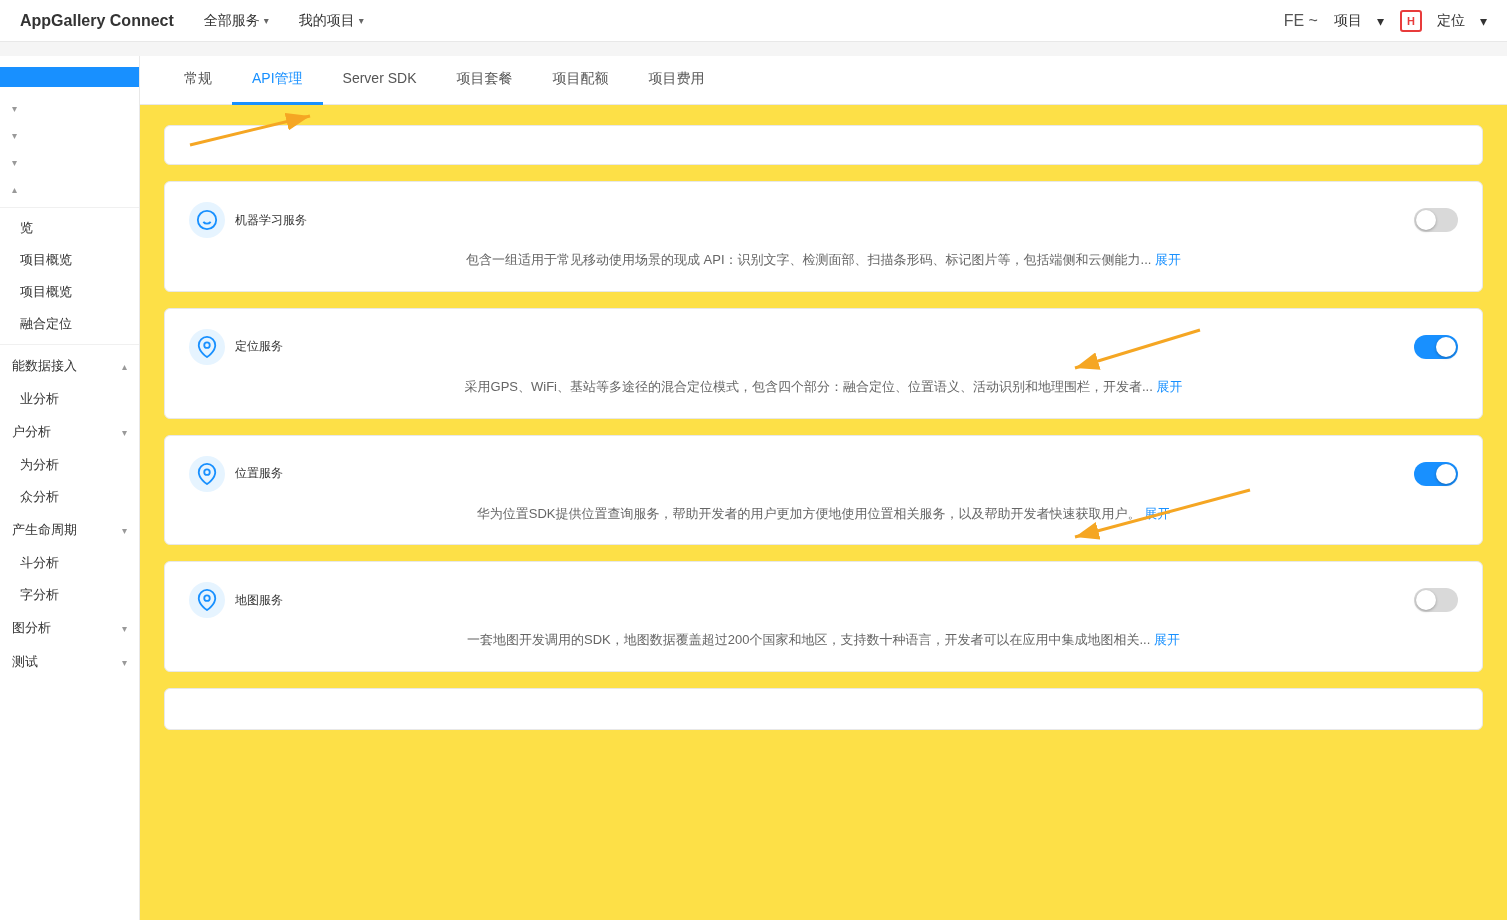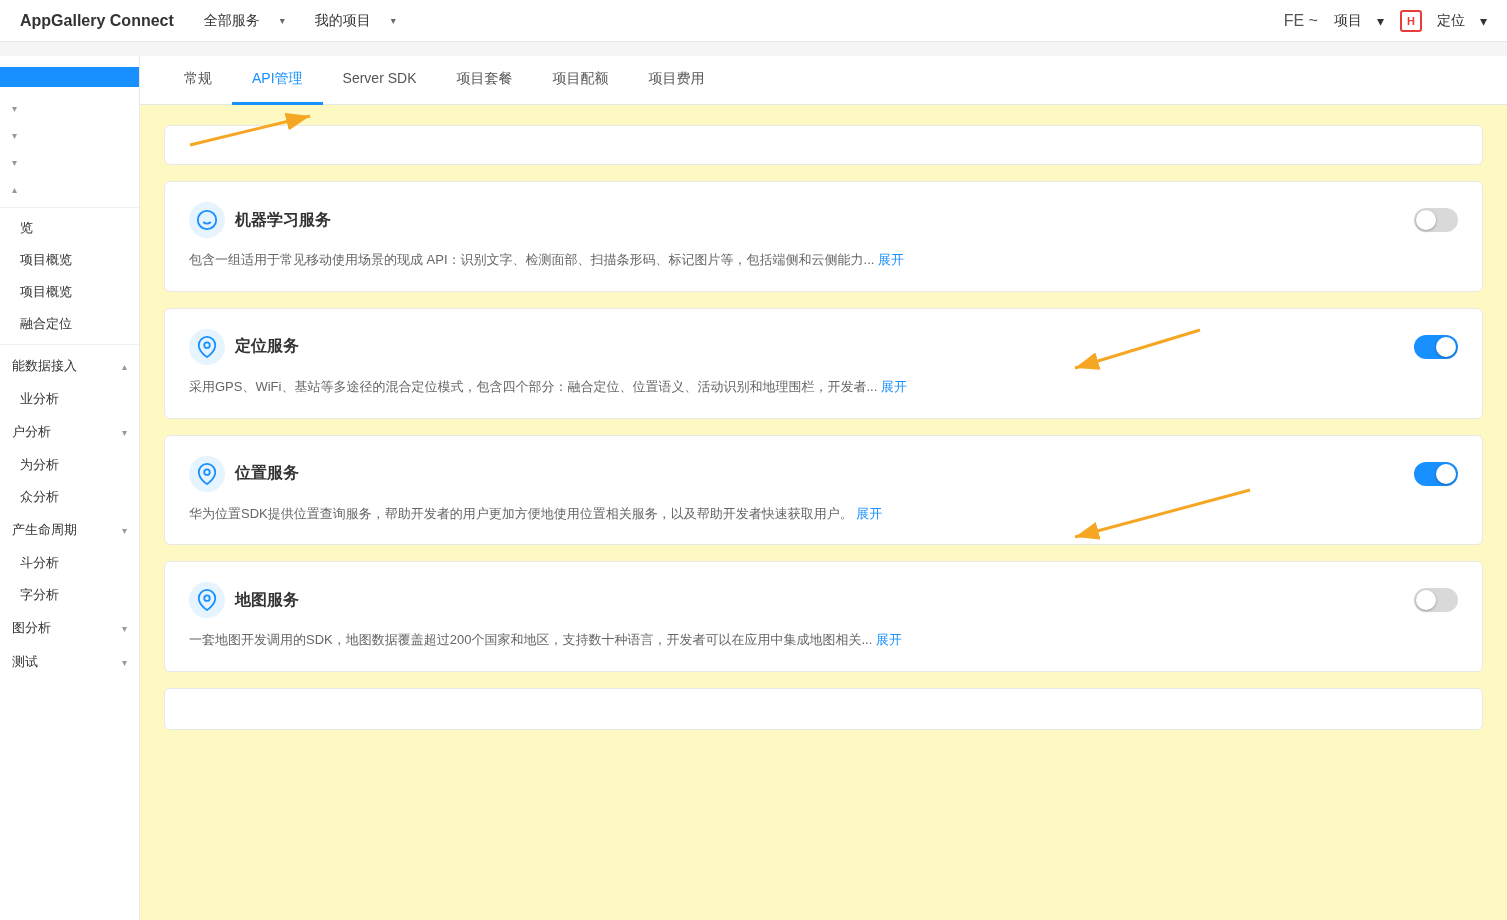--- a/index.html
+++ b/index.html
@@ -26,21 +26,21 @@
     }
     .top-nav-menus {
       display: flex;
       align-items: center;
       gap: 30px;
       flex: 1;
     }
     .nav-menu-item {
       display: flex;
       align-items: center;
-      gap: 20px;
+      gap: 4px;
       cursor: pointer;
       color: #333;
       font-size: 14px;
       padding: 4px 0;
     }
     .nav-menu-item .chevron { font-size: 10px; color: #666; }
     .top-nav-right {
       display: flex;
       align-items: center;
       gap: 16px;
@@ -105,22 +105,23 @@
     .sidebar-sub-item {
       padding: 7px 12px 7px 20px;
       font-size: 13px;
       color: #333;
       cursor: pointer;
     }
 
     
     .main-content {
       flex: 1;
-      background: #fef9c3;
+      background: #fde047;
       min-height: calc(100vh - 56px);
+      text-align: center;
     }
 
     
     .tabs-bar {
       background: #fff;
       border-bottom: 1px solid #e8e8e8;
       display: flex;
       padding: 0 24px;
     }
     .tab-item {
@@ -163,22 +164,22 @@
     }
     .service-icon {
       width: 36px; height: 36px;
       background: #e6f4ff;
       border-radius: 50%;
       display: flex; align-items: center; justify-content: center;
       color: #1890ff;
       font-size: 18px;
     }
     .service-name {
-      font-size: 16px;
-      font-weight: 700;
+      font-size: 12px;
+      font-weight: 400;
       color: #333;
     }
     .service-desc {
       font-size: 13px;
       color: #666;
       line-height: 1.6;
     }
     .expand-link {
       color: #1890ff;
       cursor: pointer;

